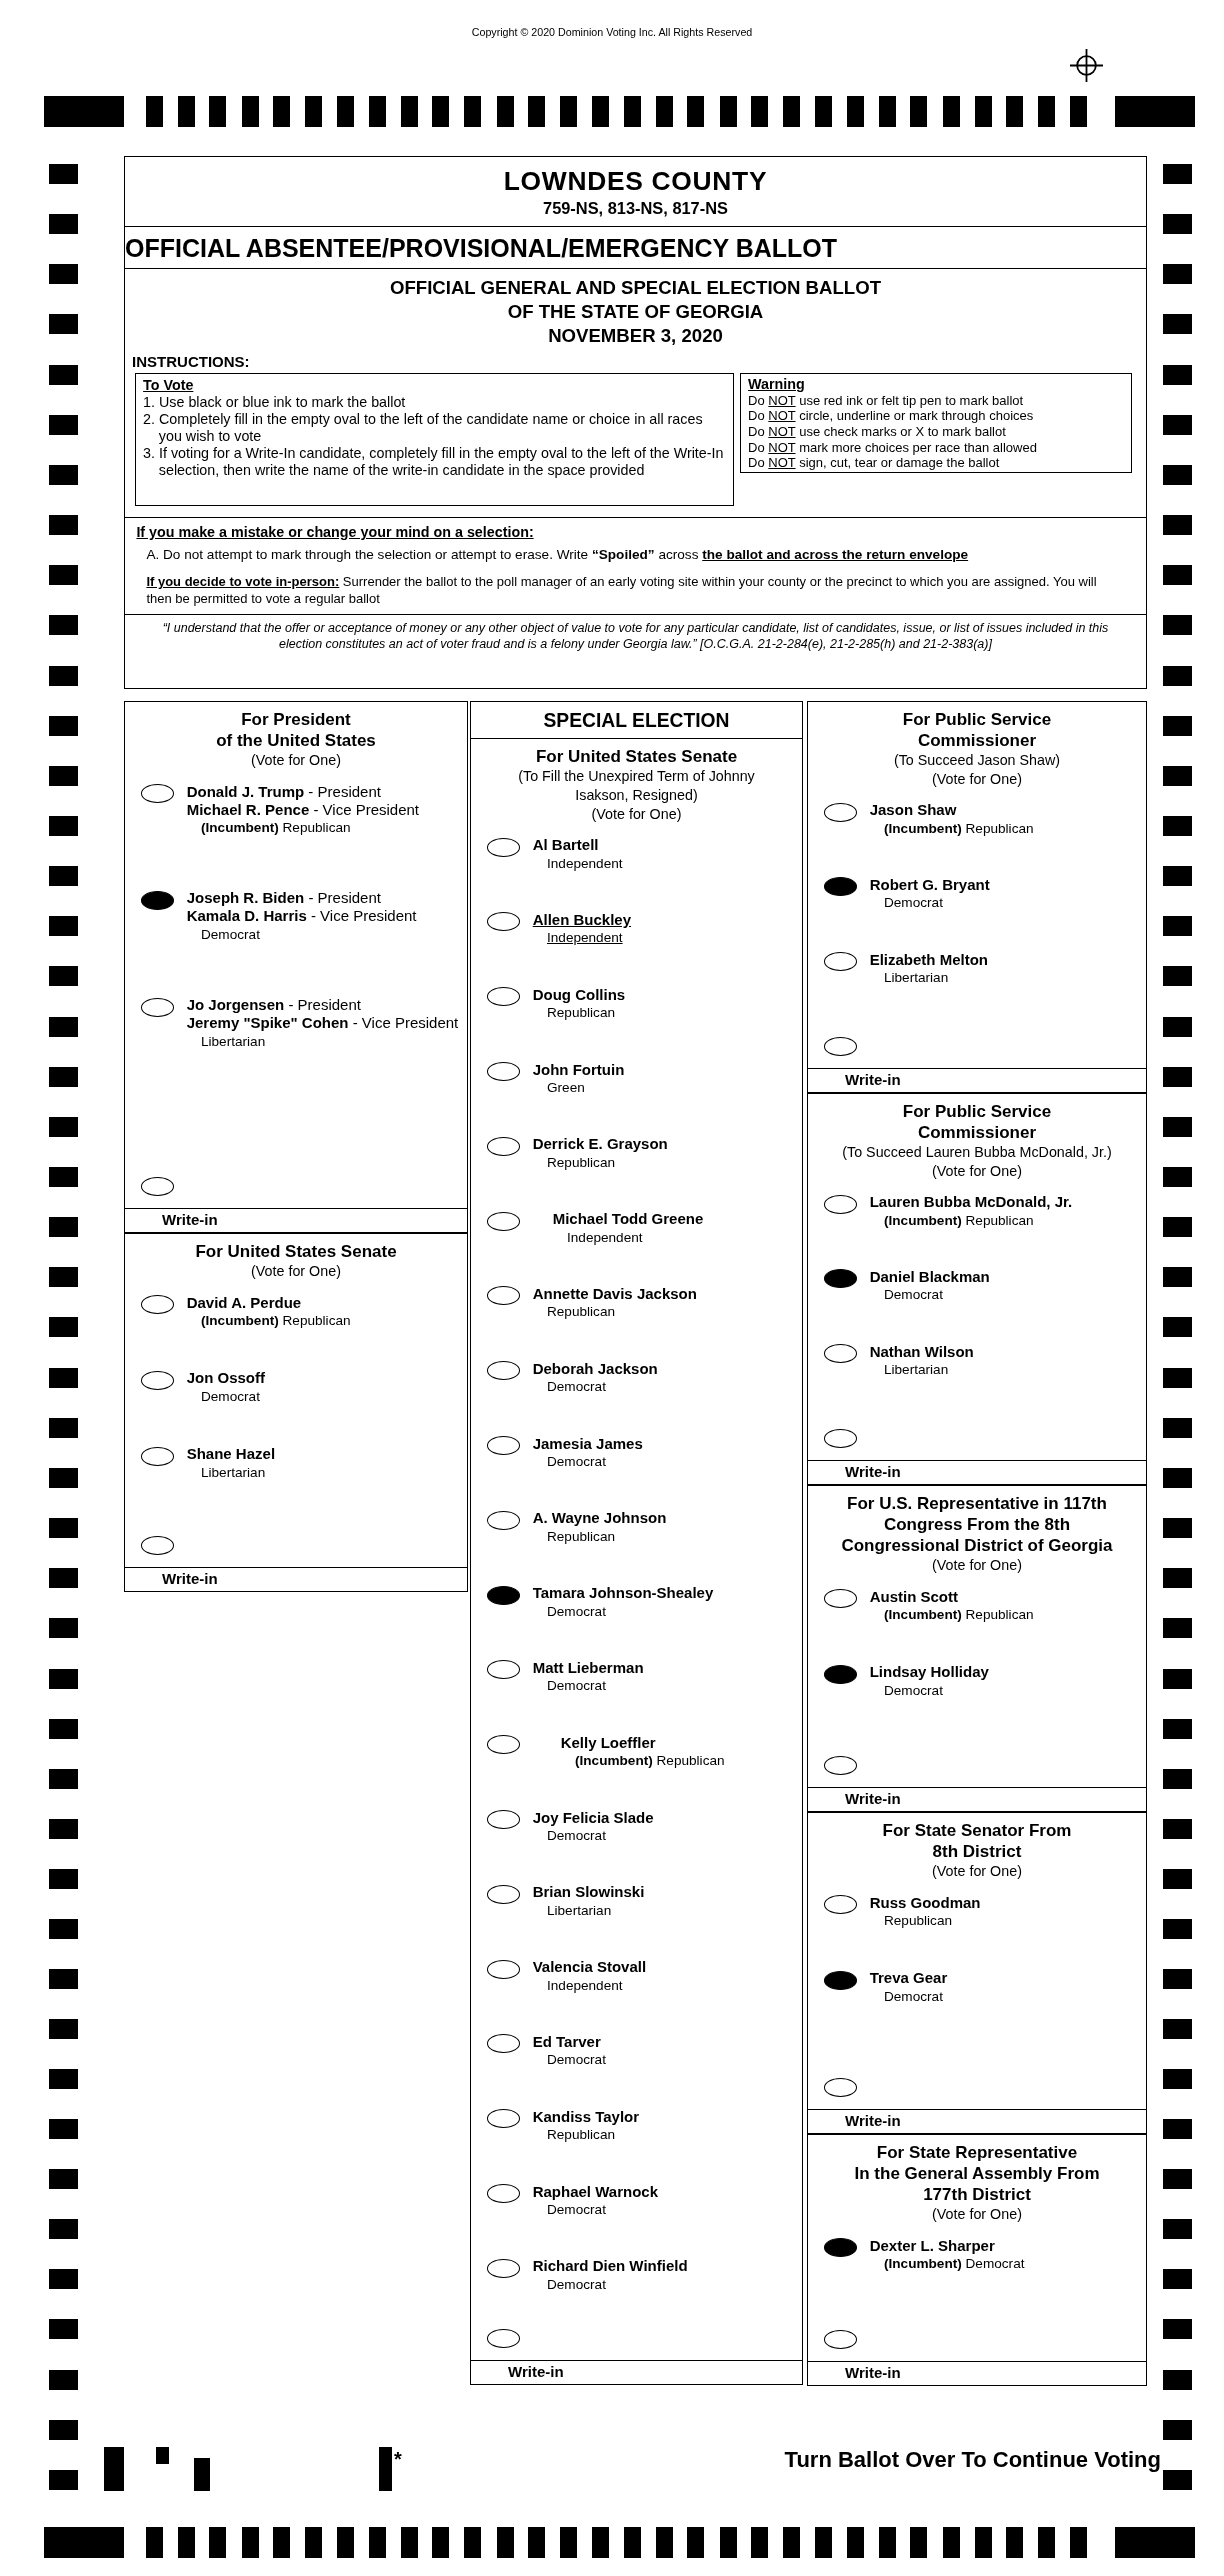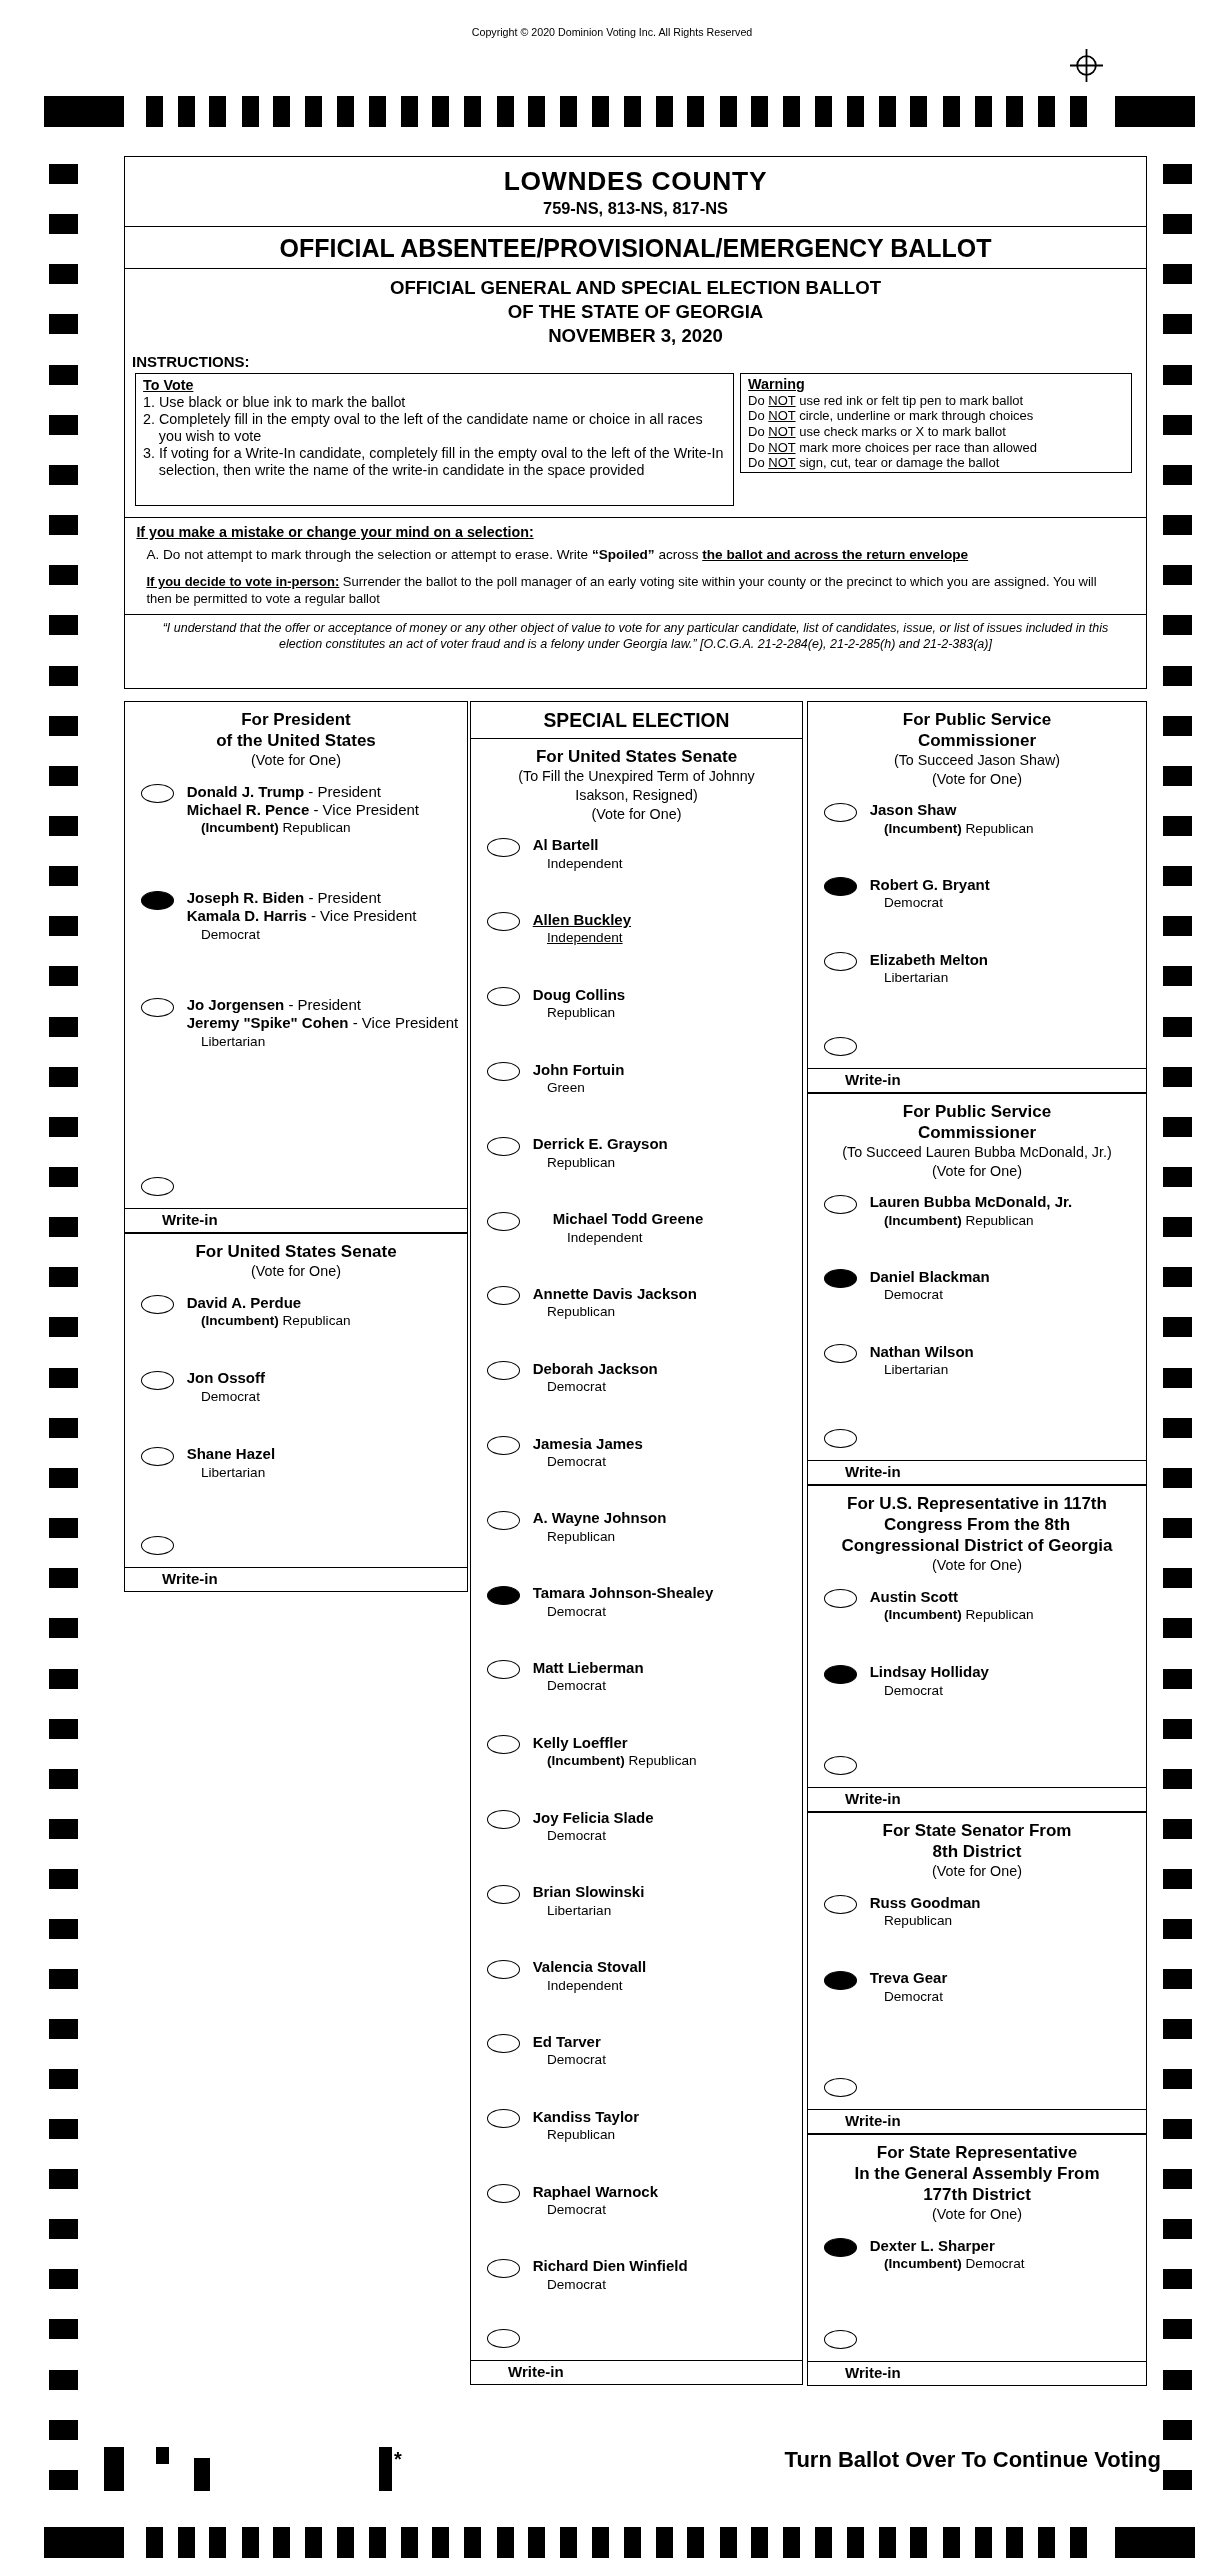--- a/index.html
+++ b/index.html
@@ -7,21 +7,21 @@
         font-family:"Liberation Sans",sans-serif;overflow:hidden}
   .tmark{position:absolute;background:#000}
   .copyright{position:absolute;top:26px;left:0;width:100%;text-align:center;font-size:10.7px}
   .regmark{position:absolute;left:1070px;top:49px}
   
   .ballot-head{position:absolute;left:124px;top:156px;width:1023px;height:533px;
                border:1.4px solid #000;box-sizing:border-box;overflow:hidden}
   .sec-county{text-align:center;padding:8.6px 0 7.1px;border-bottom:1.4px solid #000}
   .county{font-size:26.4px;font-weight:bold;letter-spacing:0.7px}
   .precincts{font-size:16.4px;font-weight:bold;margin-top:2.9px}
-  .sec-abstitle{text-align:center;padding:7.1px 0 5.7px;border-bottom:1.4px solid #000;
+  .sec-abstitle{padding:7.1px 0 5.7px;border-bottom:1.4px solid #000;
                 font-size:25px;font-weight:bold}
   .sec-election{text-align:center;padding:7.1px 0 2.9px;font-size:18.6px;font-weight:bold;line-height:23.6px}
   .instr-label{font-size:15px;font-weight:bold;padding:2.9px 0 2.9px 7.1px}
   .sec-boxes{position:relative;height:144px}
   .ibox{position:absolute;top:0;border:1.4px solid #000;box-sizing:border-box;padding:2.9px 7.1px}
   .tovote{left:10px;width:599px;height:133px;font-size:14.3px;line-height:17px}
   .warning{left:615px;width:392px;height:100px;font-size:13px;line-height:15.7px}
   .boxtitle{font-weight:bold;text-decoration:underline;font-size:14.3px}
   .titem{padding-left:15.7px;text-indent:-15.7px}
   .witem{white-space:nowrap}
@@ -274,21 +274,21 @@
                 <div class="party"><span>Democrat</span></div>
               </div>
             </div>
             <div class="cand" style="margin-bottom: 39px;">
               <span class="oval"></span>
               <div class="ctext">
                 <div class="cline"><span class="b">Matt Lieberman</span></div>
                 <div class="party"><span>Democrat</span></div>
               </div>
             </div>
-            <div class="cand" style="margin-bottom: 39px;">
+            <div class="cand" style="margin-bottom: 39px; gap: 28px;">
               <span class="oval"></span>
               <div class="ctext">
                 <div class="cline"><span class="b">Kelly Loeffler</span></div>
                 <div class="party"><span class="b">(Incumbent) </span><span>Republican</span></div>
               </div>
             </div>
             <div class="cand" style="margin-bottom: 39px;">
               <span class="oval"></span>
               <div class="ctext">
                 <div class="cline"><span class="b">Joy Felicia Slade</span></div>

